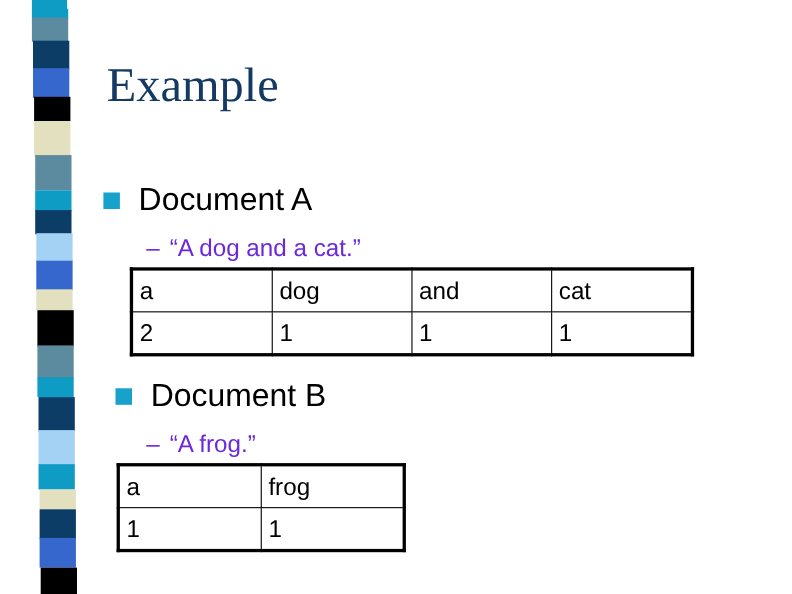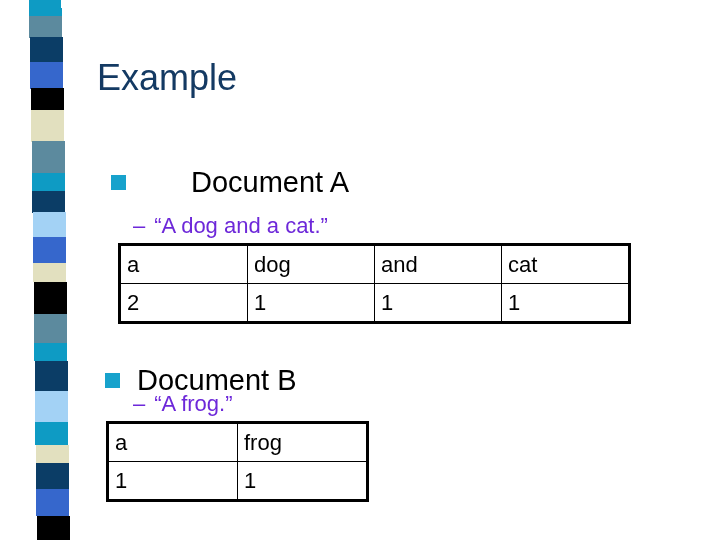--- a/index.html
+++ b/index.html
@@ -29,22 +29,22 @@
     left: 0;
     width: 100%;
   }
 
   
   #page-title {
     position: absolute;
     left: 97px;
     top: 53px;
     width: 520px;
-    font-family: Liberation Sans, sans-serif;
-    font-size: 36px;
+    font-family: Liberation Serif, serif;
+    font-size: 44px;
     line-height: 50px;
     color: #143A63;
     letter-spacing: 0px;
     white-space: nowrap;
   }
 
   
   .bullet-row {
     position: absolute;
     display: flex;
@@ -130,21 +130,21 @@
       <div class="stripe-band" style="background: rgb(163, 210, 245); top: 391.48px; height: 31.2726px; left: 35px; width: 33px;"></div>
       <div class="stripe-band" style="background: rgb(14, 155, 196); top: 422.152px; height: 23.2009px; left: 35px; width: 33px;"></div>
       <div class="stripe-band" style="background: rgb(226, 224, 191); top: 444.753px; height: 18.3578px; left: 36px; width: 33px;"></div>
       <div class="stripe-band" style="background: rgb(11, 61, 102); top: 462.511px; height: 27.2368px; left: 36px; width: 33px;"></div>
       <div class="stripe-band" style="background: rgb(54, 103, 204); top: 489.148px; height: 27.2368px; left: 36px; width: 33px;"></div>
       <div class="stripe-band" style="background: rgb(0, 0, 0); top: 515.785px; height: 24.8152px; left: 37px; width: 33px;"></div>
     </div>
 
   <div id="page-title">Example</div>
 
-  <div class="bullet-row" style="left:111px; top:165px;gap:48px;">
+  <div class="bullet-row" style="left:94px; top:165px;">
     <span class="bullet-square"></span>
     <span class="bullet-label">Document A</span>
   </div>
 
   <div class="sub-bullet" style="left:133px; top:213px;">
     <span class="sub-dash">–</span><span>“A dog and a cat.”</span>
   </div>
 
   <table class="slide-table" id="table-doc-a">
     <tbody>
@@ -156,21 +156,21 @@
       </tr>
       <tr>
         <td>2</td>
         <td>1</td>
         <td>1</td>
         <td>1</td>
       </tr>
     </tbody>
   </table>
 
-  <div class="bullet-row" style="left:105px; top:363px;">
+  <div class="bullet-row" style="left:105px; top:343px;">
     <span class="bullet-square"></span>
     <span class="bullet-label">Document B</span>
   </div>
 
   <div class="sub-bullet" style="left:133px; top:391px;">
     <span class="sub-dash">–</span><span>“A frog.”</span>
   </div>
 
   <table class="slide-table" id="table-doc-b">
     <tbody>

